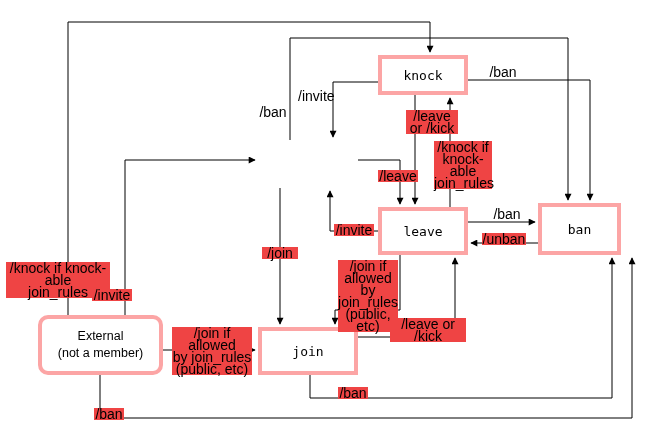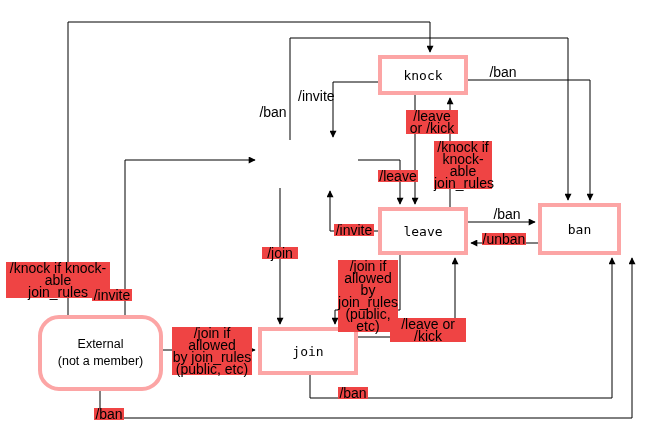--- a/index.html
+++ b/index.html
@@ -69,21 +69,21 @@
 
   <div class="node" style="left:378px;top:55px;width:90px;height:40px;">knock</div>
 
 
   <div class="node" style="left:378px;top:207px;width:90px;height:48px;">leave</div>
 
   <div class="node" style="left:538px;top:203px;width:83px;height:52px;">ban</div>
 
   <div class="node" style="left:258px;top:327px;width:100px;height:48px;">join</div>
 
-  <div class="node rounded" style="left:38px;top:315px;width:125px;height:76px;border-radius:21px;">External
+  <div class="node rounded" style="left:38px;top:315px;width:125px;height:60px;">External
 (not a member)</div>
 
   <div class="edge-label bg" style="left:6px;top:262px;width:104px;">/knock if knock-able
 join_rules</div>
 
   <div class="edge-label bg" style="left:92px;top:289px;width:40px;">/invite</div>
 
   <div class="edge-label bg" style="left:172px;top:327px;width:80px;">/join if allowed
 by join_rules
 (public, etc)</div>

